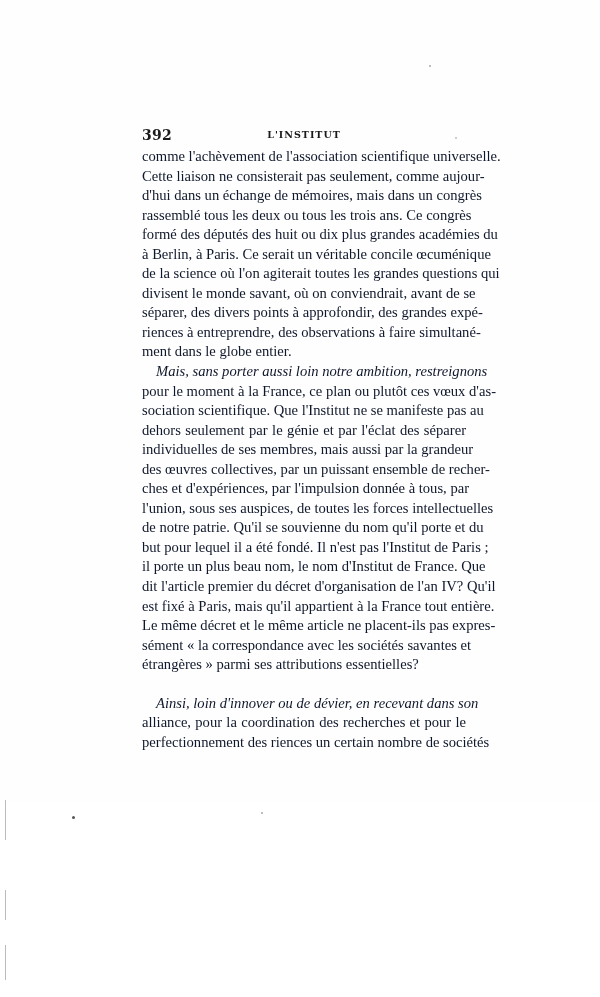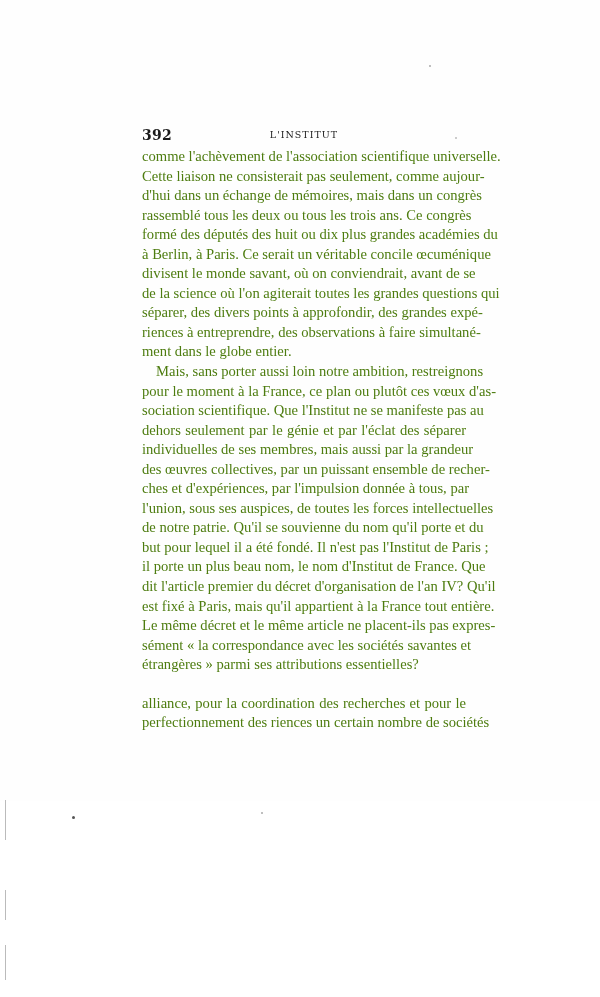--- a/index.html
+++ b/index.html
@@ -36,47 +36,48 @@
       font-weight: bold;
       letter-spacing: 0.2px;
     }
     .running-title {
       position: absolute;
       left: 0;
       right: 0;
       top: 2px;
       text-align: center;
       font-size: 9.5px;
-      font-weight: normal;
+      font-weight: bold;
       letter-spacing: 1px;
       font-variant: small-caps;
     }
     .body-text {
       position: absolute;
       left: 142px;
       top: 147px;
       width: 324px;
       font-family: "Liberation Serif", serif;
       font-size: 14.6px;
-      color: #4d7c0f;
+      color: #0f172a;
     }
     .line {
       display: block;
       height: 19.55px;
       line-height: 19.55px;
       white-space: nowrap;
       text-align: justify;
       text-align-last: justify;
       overflow: visible;
     }
     .line.last {
       text-align-last: left;
     }
     .line.indent {
       padding-left: 14px;
+      font-style: italic;
     }
     .para-gap {
       display: block;
       height: 19px;
     }
     .speck {
       position: absolute;
       background: #777;
       border-radius: 50%;
     }
@@ -99,22 +100,22 @@
 
   <div class="body-text">
 
     <div>
       <span class="line">comme l'achèvement de l'association scientifique universelle.</span>
       <span class="line">Cette liaison ne consisterait pas seulement, comme aujour-</span>
       <span class="line">d'hui dans un échange de mémoires, mais dans un congrès</span>
       <span class="line">rassemblé tous les deux ou tous les trois ans. Ce congrès</span>
       <span class="line">formé des députés des huit ou dix plus grandes académies du</span>
       <span class="line">à Berlin, à Paris. Ce serait un véritable concile œcuménique</span>
+      <span class="line">de la science où l'on agiterait toutes les grandes questions qui</span>
       <span class="line">divisent le monde savant, où on conviendrait, avant de se</span>
-      <span class="line">de la science où l'on agiterait toutes les grandes questions qui</span>
       <span class="line">séparer, des divers points à approfondir, des grandes expé-</span>
       <span class="line">riences à entreprendre, des observations à faire simultané-</span>
       <span class="line last">ment dans le globe entier.</span>
     </div>
 
     <div>
       <span class="line indent">Mais, sans porter aussi loin notre ambition, restreignons</span>
       <span class="line">pour le moment à la France, ce plan ou plutôt ces vœux d'as-</span>
       <span class="line">sociation scientifique. Que l'Institut ne se manifeste pas au</span>
       <span class="line">dehors seulement par le génie et par l'éclat des séparer</span>
@@ -128,20 +129,21 @@
       <span class="line">dit l'article premier du décret d'organisation de l'an IV? Qu'il</span>
       <span class="line">est fixé à Paris, mais qu'il appartient à la France tout entière.</span>
       <span class="line">Le même décret et le même article ne placent-ils pas expres-</span>
       <span class="line">sément « la correspondance avec les sociétés savantes et</span>
       <span class="line last">étrangères » parmi ses attributions essentielles?</span>
     </div>
 
     <span class="para-gap"></span>
 
     <div>
+      <span class="line indent">Ainsi, loin d'innover ou de dévier, en recevant dans son</span>
       <span class="line">alliance, pour la coordination des recherches et pour le</span>
       <span class="line">perfectionnement des riences un certain nombre de sociétés</span>
     </div>
   </div>
 
   <span class="speck" style="left:72px;top:816px;width:3px;height:3px;background:#555;"></span>
   <span class="speck" style="left:261px;top:812px;width:2px;height:2px;background:#aaa;"></span>
   <span class="speck" style="left:429px;top:65px;width:2px;height:2px;background:#aaa;"></span>
   <span class="speck" style="left:455px;top:137px;width:2px;height:2px;background:#bbb;"></span>
   <span class="edge-line" style="top:800px;height:40px;"></span>

